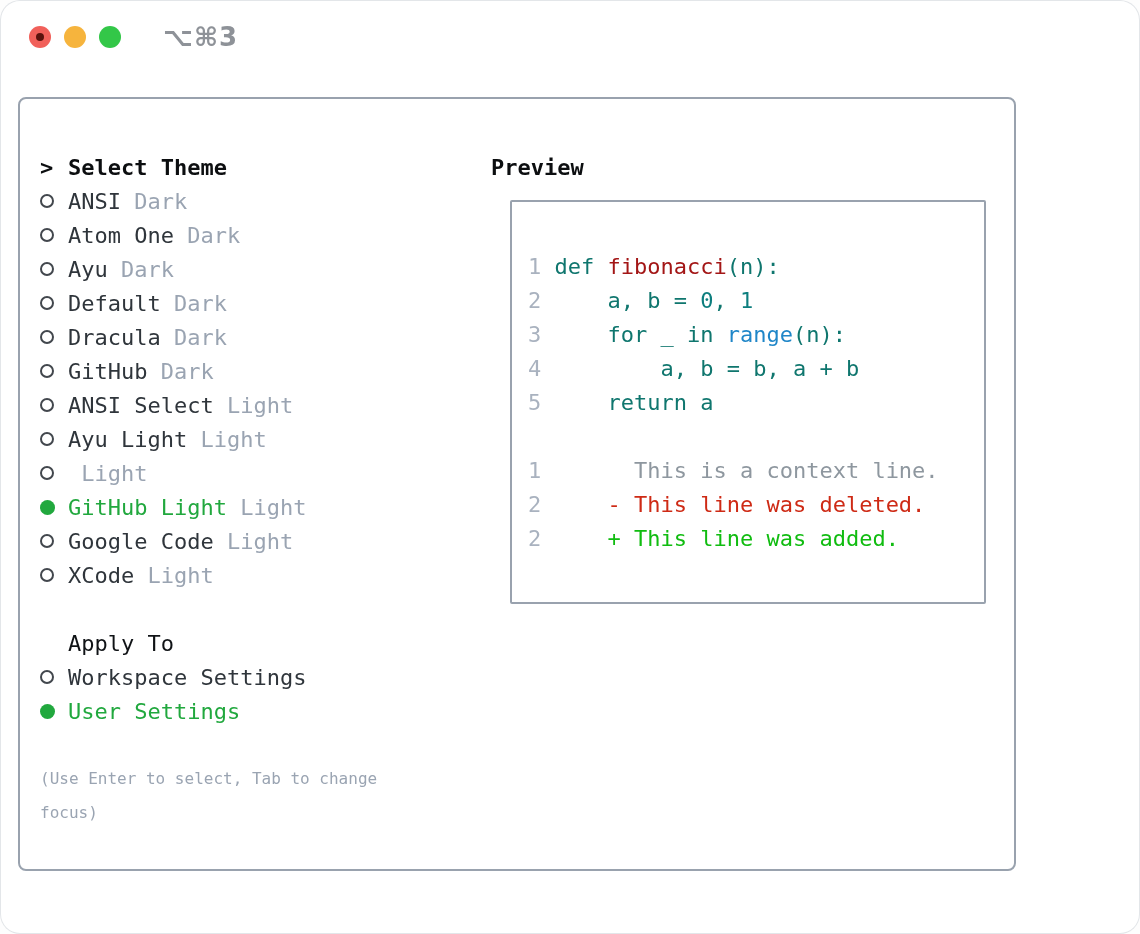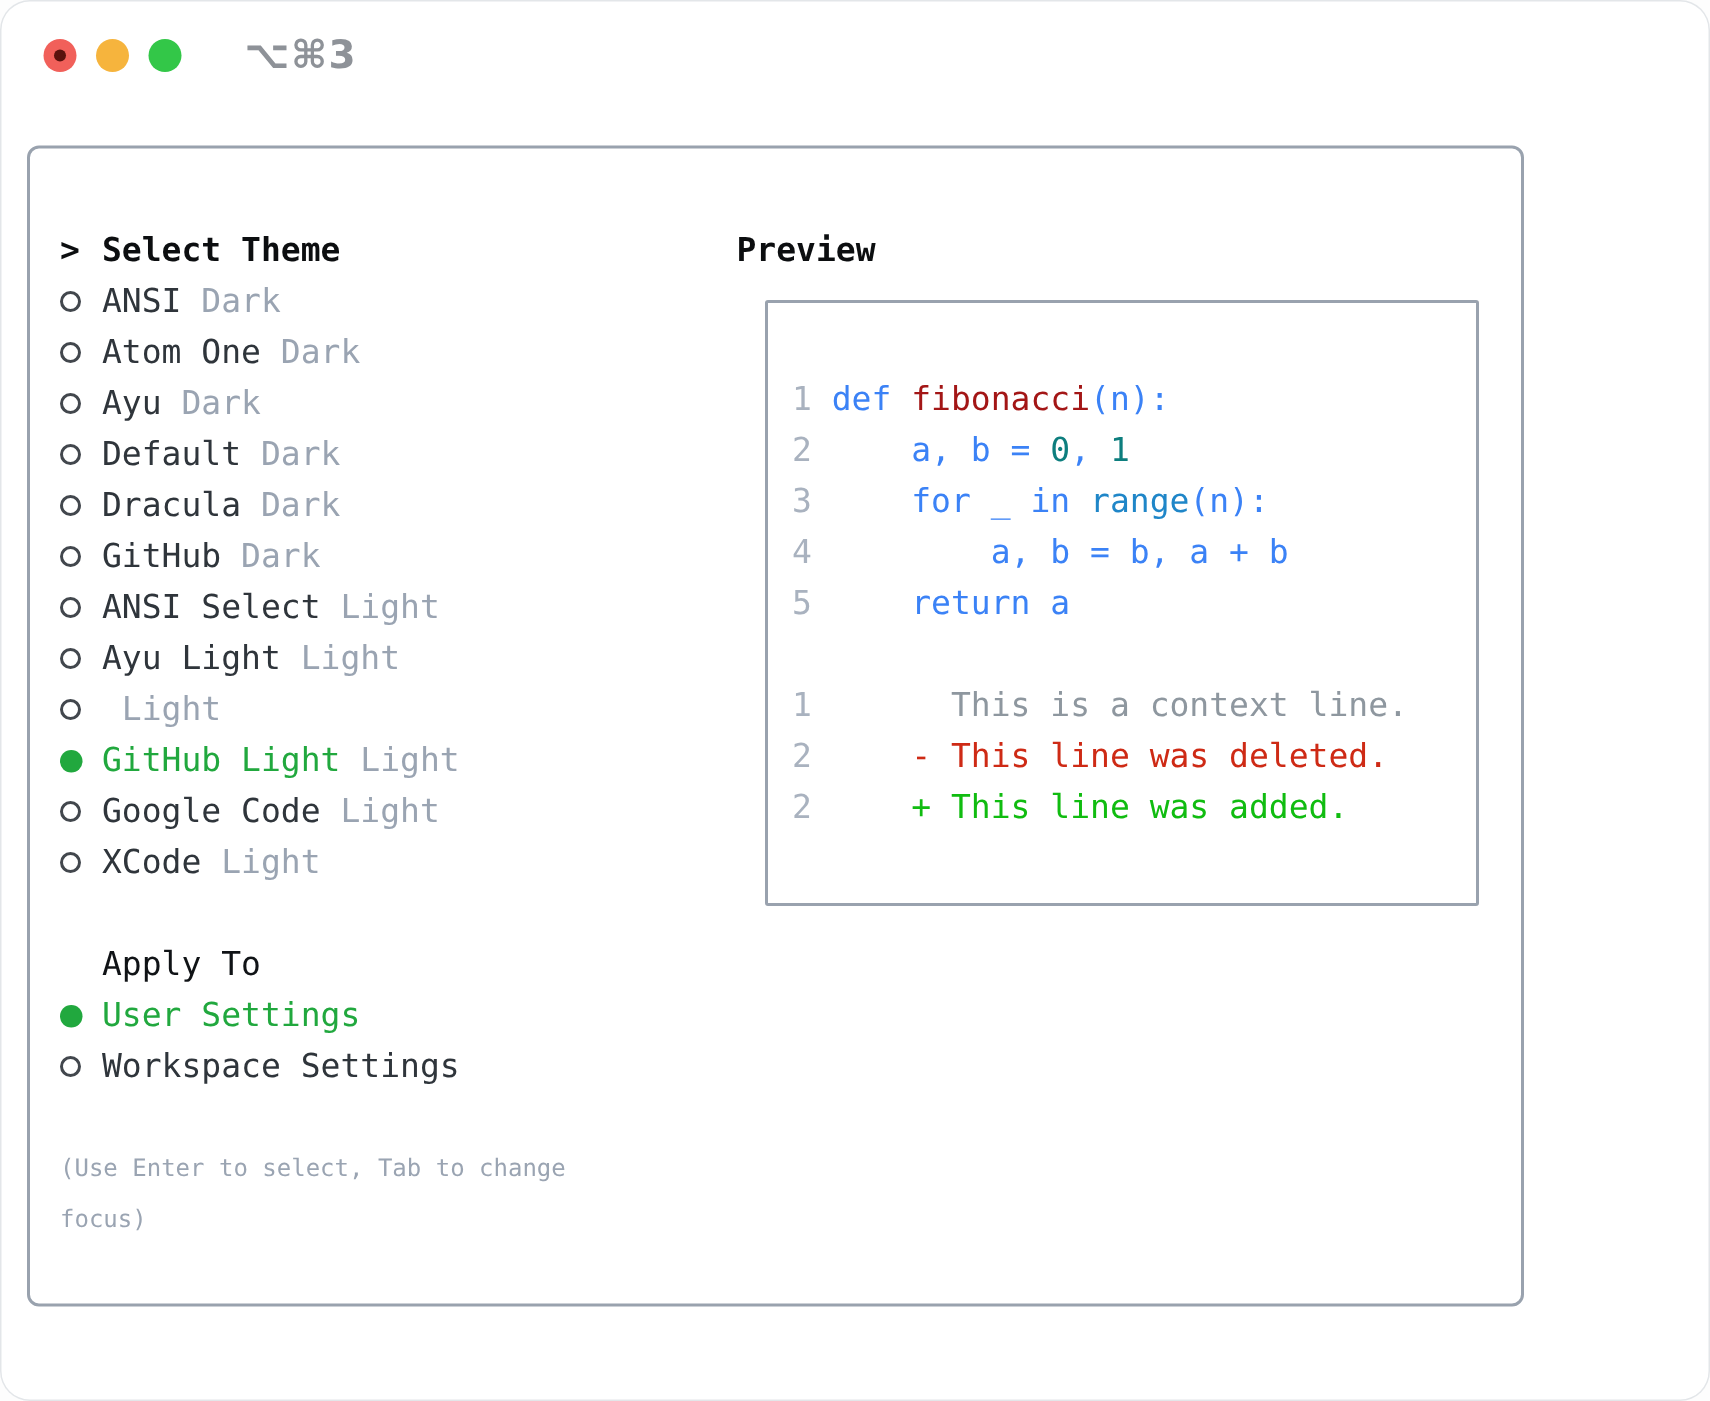--- a/index.html
+++ b/index.html
@@ -36,21 +36,21 @@
   .item.sel .label{color:var(--sel-green);}
   .tag{color:var(--muted);white-space:pre;}
   .help{margin-top:0;width:390px;font-size:16px;line-height:34px;color:var(--muted);}
   
   .right-col-header{position:absolute;left:471px;top:51px;}
   .preview-box{position:absolute;left:490px;top:101px;width:472px;height:400px;
                border:2px solid var(--border);border-radius:2px;background:#fff;overflow:hidden;}
   .code{padding:48px 0 0 16px;}
   .cline{height:34px;line-height:34px;font-size:22px;white-space:pre;}
   .lnum{color:var(--lnum);}
-  .tk-plain{color:#3b82f6;} .tk-func{color:var(--func-red);} .tk-number{color:var(--num-teal);}
+  .tk-plain{color:#0f766e;} .tk-func{color:var(--func-red);} .tk-number{color:var(--num-teal);}
   .tk-builtin{color:var(--builtin-blue);} .tk-context{color:var(--ctx-gray);}
   .tk-deleted{color:var(--diff-red);} .tk-added{color:var(--diff-green);text-align:right;}
 </style>
 </head>
 <body>
 
 <div class="canvas">
 
   <span class="tl red">
       <span class="dot"></span>
@@ -156,31 +156,31 @@
         </div>
 
       <div class="row"></div>
 
       <div class="row">
         <span class="cell"></span>
         <span class="hdr2">Apply To</span>
       </div>
 
       <div id="apply-list">
+          <div class="row item">
+            <span class="cell">
+              <span class="bullet"></span>
+            </span>
+            <span class="label">Workspace Settings</span>
+          </div>
           <div class="row item sel">
             <span class="cell">
               <span class="bullet sel"></span>
             </span>
             <span class="label">User Settings</span>
-          </div>
-          <div class="row item">
-            <span class="cell">
-              <span class="bullet"></span>
-            </span>
-            <span class="label">Workspace Settings</span>
           </div>
         </div>
 
       <div class="row"></div>
 
       <div class="help">(Use Enter to select, Tab to change focus)</div>
     </div>
 
     <div class="right-col-header row">
       <span class="hdr">Preview</span>

